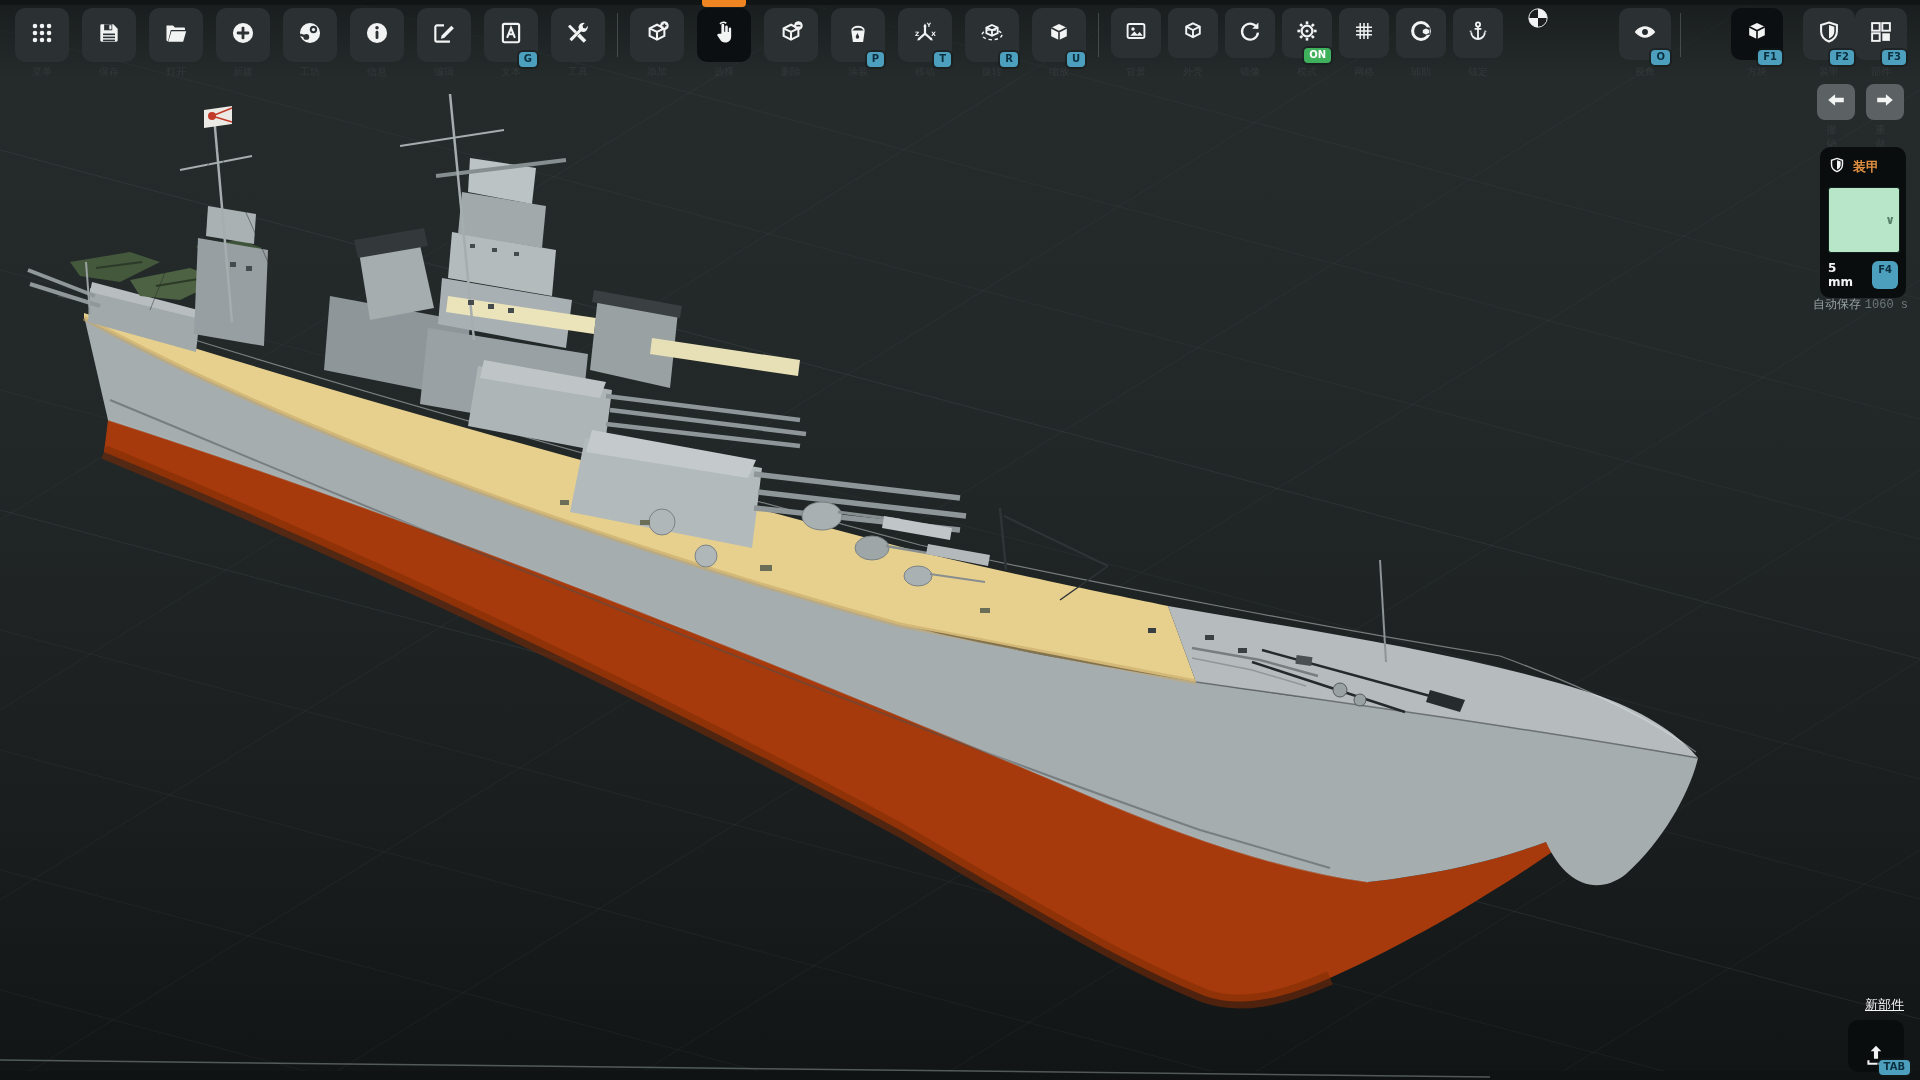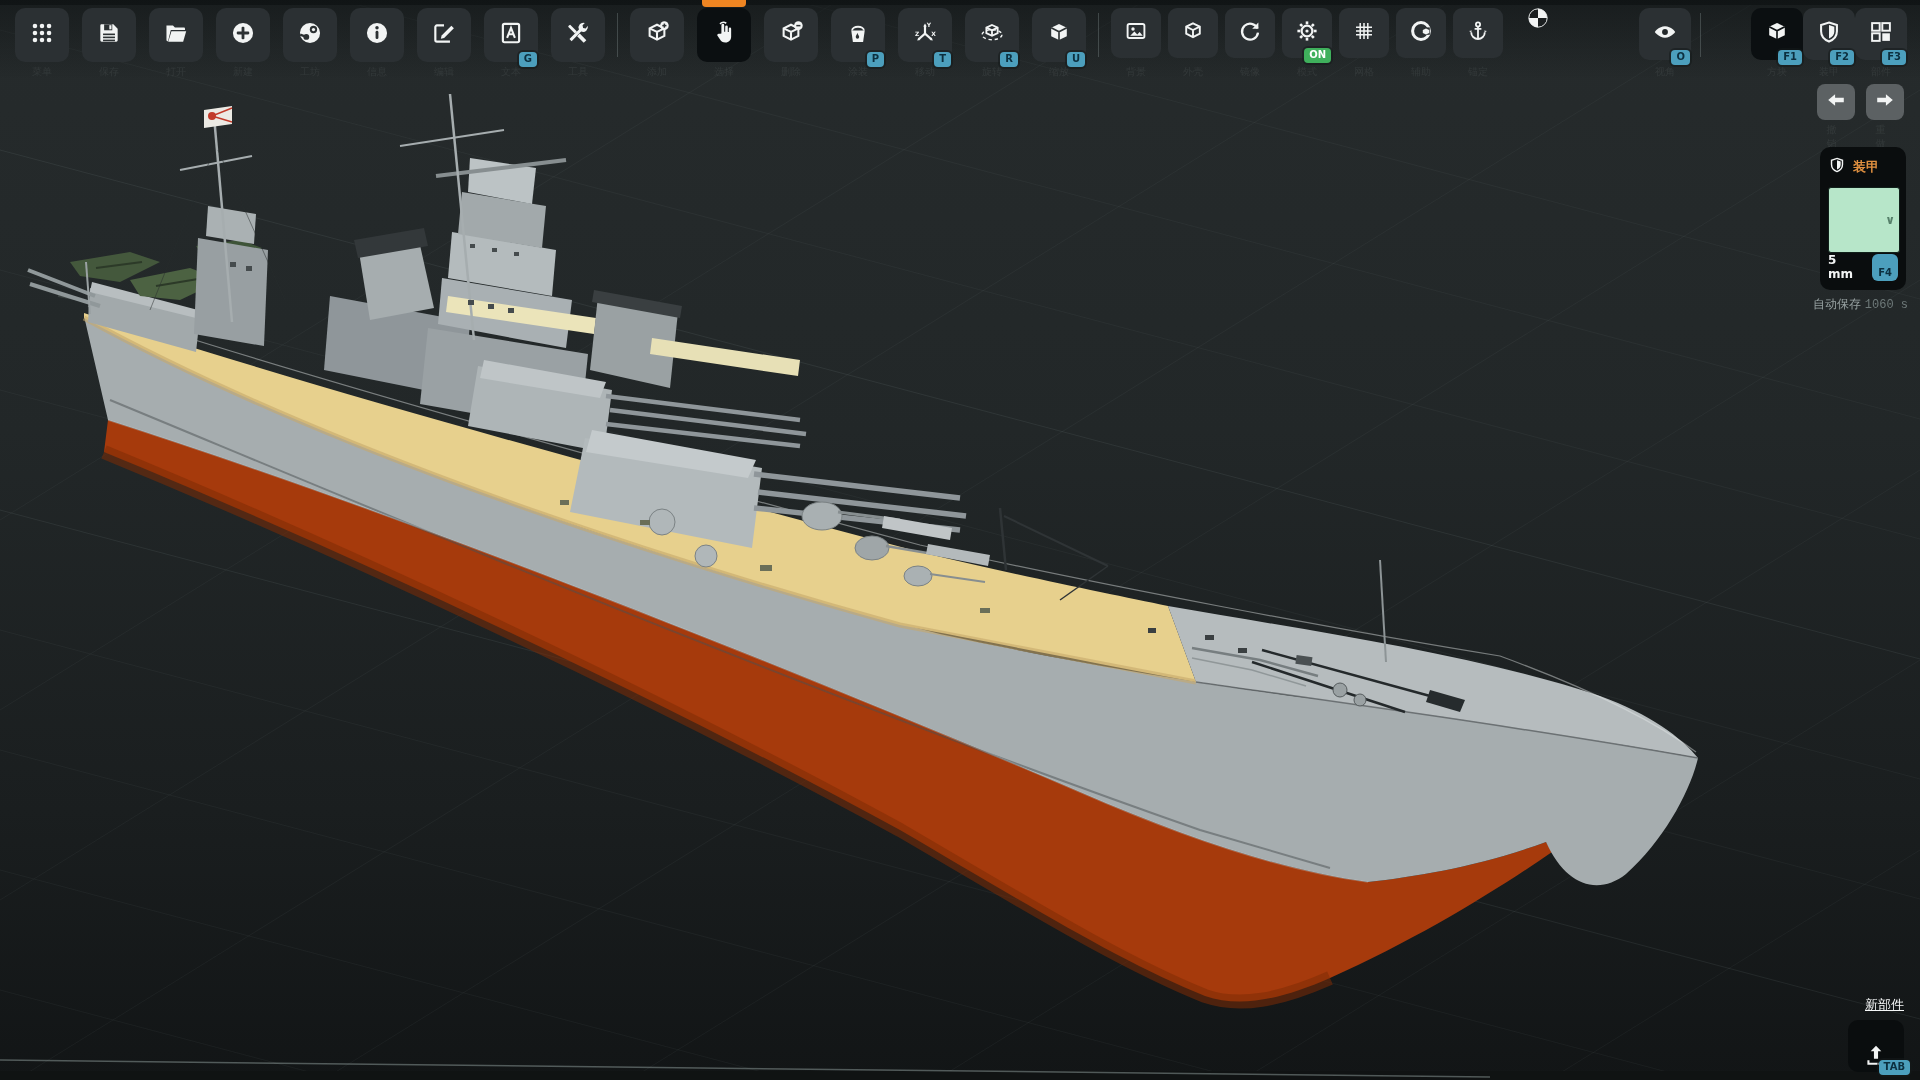--- a/index.html
+++ b/index.html
@@ -38,24 +38,24 @@
     font-size:10px;color:rgba(205,215,215,.09);}
   
   .armor-panel{position:absolute;top:147px;right:14px;width:86px;border-radius:10px;
     background:rgba(8,12,13,.94);padding:8px 8px 9px;box-sizing:border-box;}
   .armor-head{display:flex;align-items:center;gap:7px;margin:1px 0 9px;}
   .armor-title{color:#e09040;font-size:13px;font-weight:bold;}
   .swatch{position:relative;width:70px;height:64px;background:#b7e6c9;border-radius:3px;
     border:1px solid #10201a;cursor:pointer;}
   .swatch .chev{position:absolute;right:4px;top:50%;transform:translateY(-50%);
     color:#56806a;font-size:12px;font-weight:bold;}
-  .armor-row{display:flex;align-items:center;justify-content:flex-end;gap:7px;}
+  .armor-row{display:flex;justify-content:flex-end;gap:7px;margin-top:8px;}
   .armor-thickness{color:#f2f4f4;font-size:12px;font-weight:bold;}
   .mini-badge{background:#4c9fbd;color:#0c2f3f;font-size:10px;font-weight:bold;
-    padding:14px 6px 3px;border-radius:6px;line-height:1;}
+    padding:4px 6px 3px;border-radius:6px;line-height:1;}
   
   .autosave{position:absolute;top:296px;right:12px;font-size:12px;color:#97a1a1;text-align:right;}
   .autosave .v{color:#6e7979;font-family:Liberation Mono, monospace;}
   
   .newpart-label{position:absolute;right:16px;bottom:66px;color:#f5f7f7;font-size:13px;text-decoration:underline;}
   .newpart-btn{position:absolute;right:16px;bottom:8px;width:56px;height:52px;border-radius:10px;
     background:rgba(9,13,14,.95);display:flex;align-items:flex-end;justify-content:center;cursor:pointer;}
   .newpart-btn .badge{right:-6px;bottom:-3px;}
   
   .com{position:absolute;left:1527px;top:7px;width:22px;height:22px;}
@@ -464,21 +464,21 @@
       <div class="tb-group" style="gap: 4px; padding-left: 41px;">
         <div class="tb-btn vm active">
           <span><svg viewBox="0 0 24 24" width="26" height="26">
               <path d="M12 3.6l7.2 3.5v7.8L12 18.4 4.8 14.9V7.1z" fill="#f2f4f4"></path>
               <path d="M12 10.9v7.5M12 10.9L4.8 7.1M12 10.9l7.2-3.8" stroke="#0b0f11" stroke-width="1.5" fill="none"></path>
             </svg></span>
           <span class="tb-label">方块</span>
           <span class="badge">F1</span>
         </div>
       </div>
-      <div class="tb-group" style="gap: 4px;">
+      <div class="tb-group" style="gap: 4px; margin-left: 20px;">
         <div class="tb-btn vm">
           <span><svg viewBox="0 0 24 24" width="26" height="26">
               <path d="M12 3.2l7.3 2.4v5.8c0 4.4-2.9 7.8-7.3 9.4-4.4-1.6-7.3-5-7.3-9.4V5.6z" fill="none" stroke="#f2f4f4" stroke-width="1.9"></path>
               <path d="M12 5.6l4.9 1.6v4.3c0 3-1.9 5.3-4.9 6.5z" fill="#f2f4f4"></path>
             </svg></span>
           <span class="tb-label">装甲</span>
           <span class="badge">F2</span>
         </div>
       </div>
       <div class="tb-group" style="gap: 4px; justify-content: center;">

